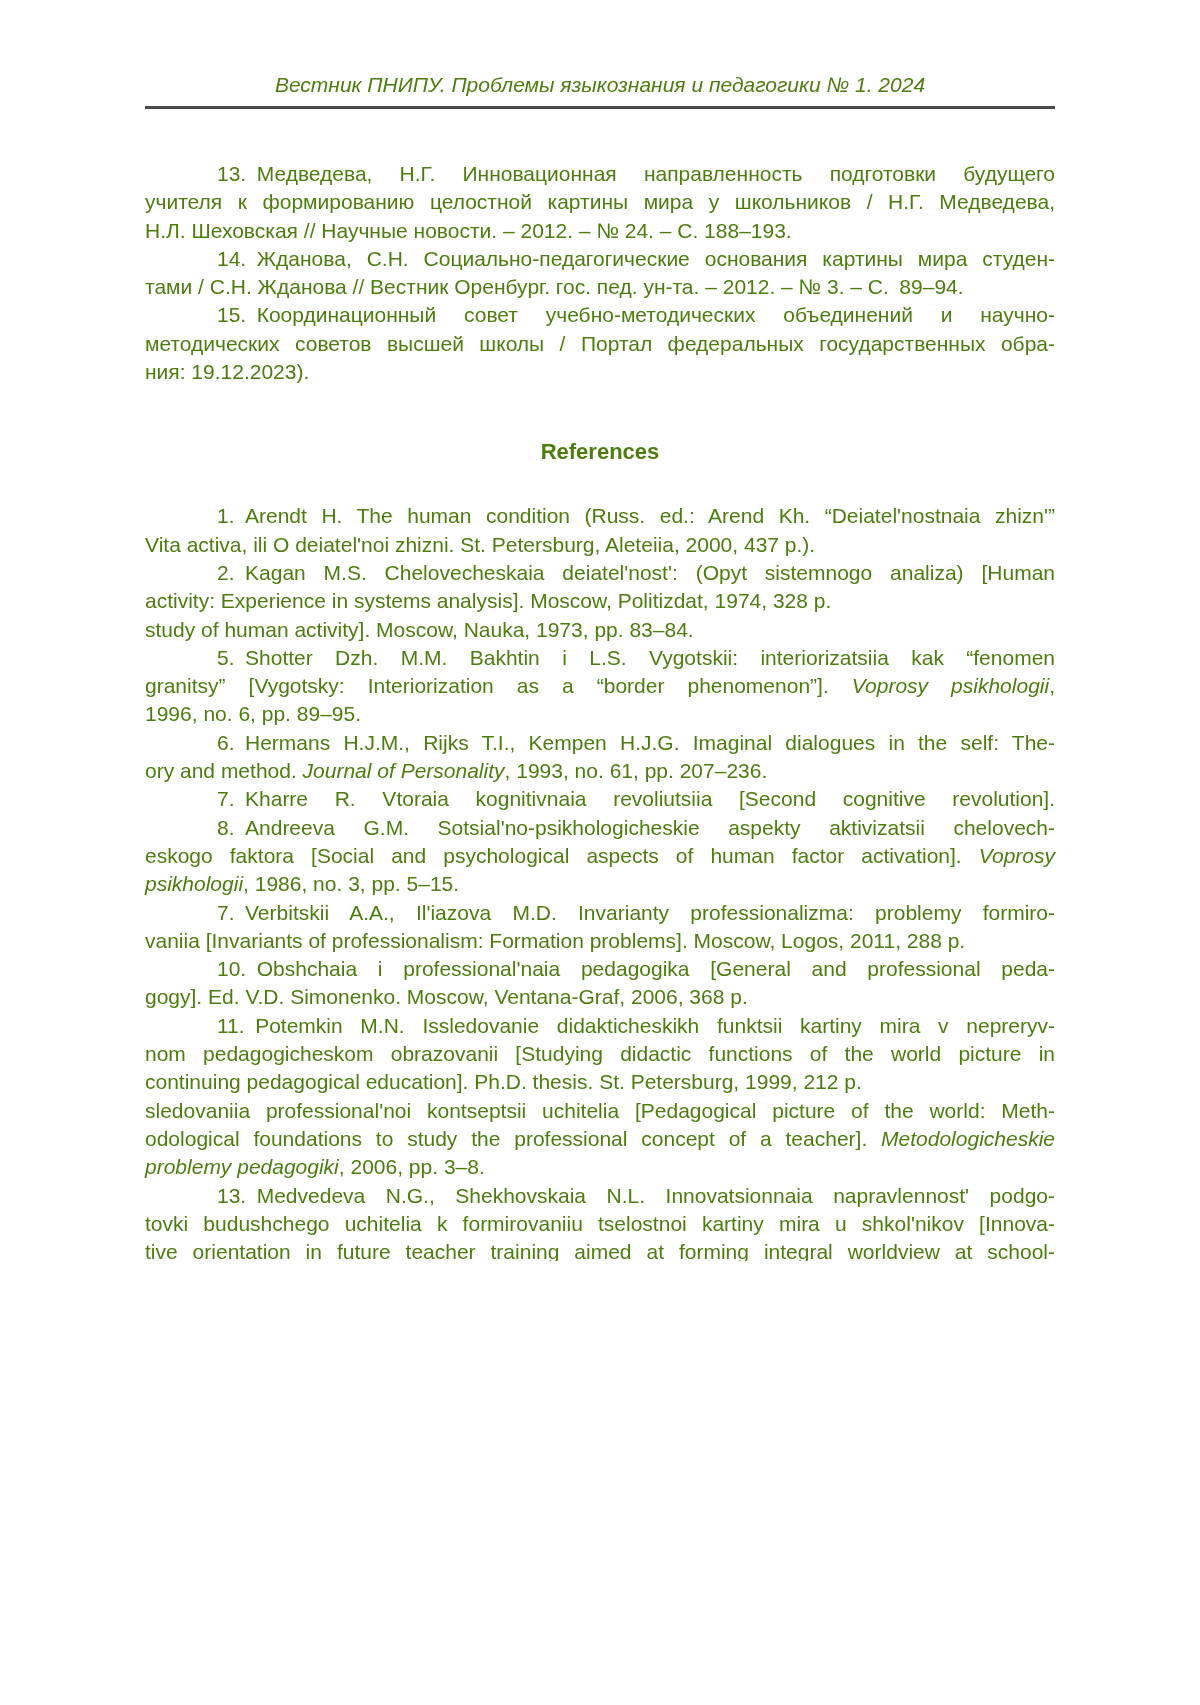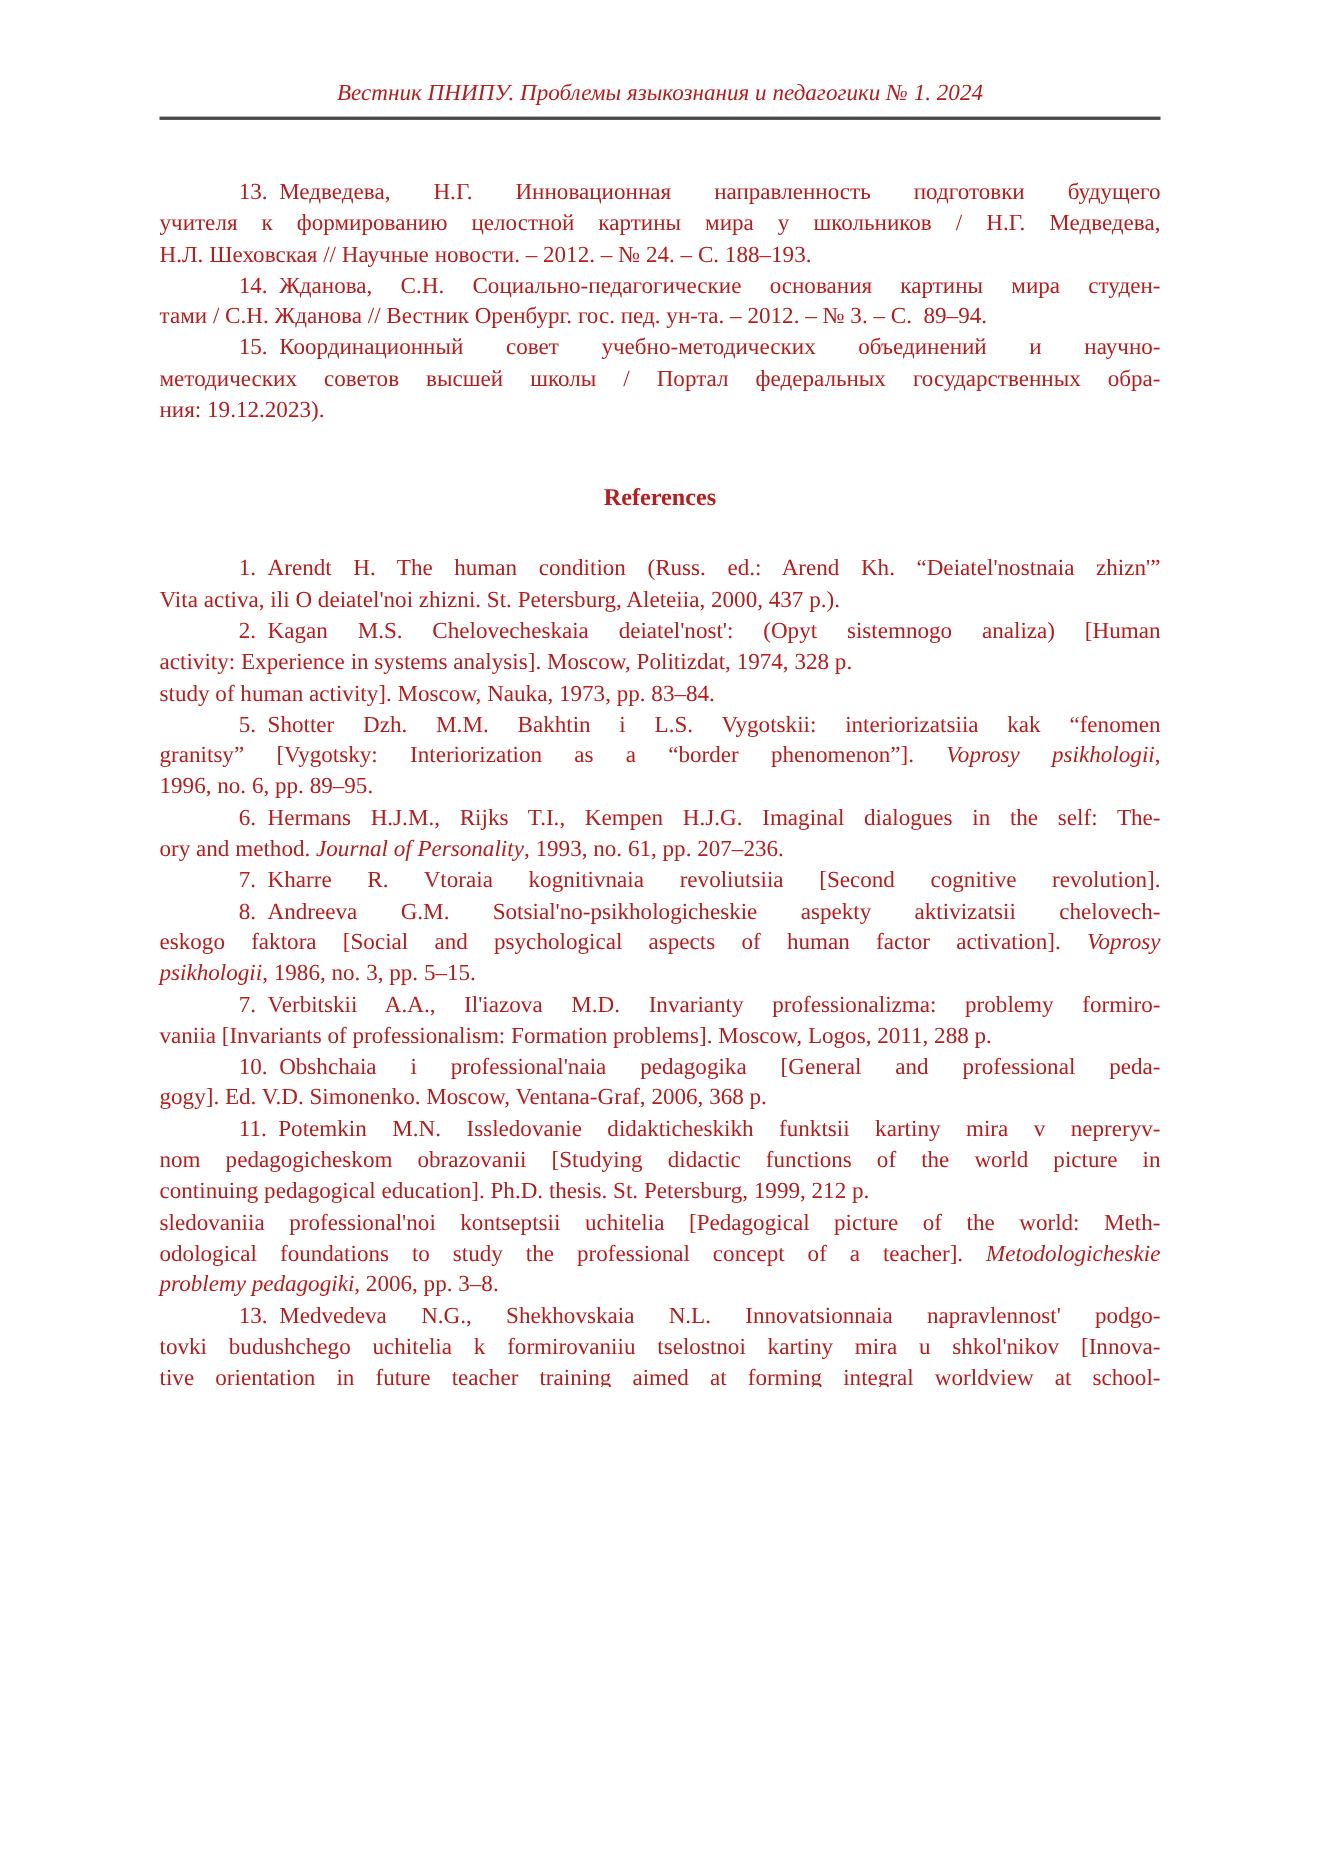--- a/index.html
+++ b/index.html
@@ -1,22 +1,22 @@
 <!DOCTYPE html>
 <html><head>
 <meta charset="utf-8">
 <style>
   html, body { margin: 0; padding: 0; background: #ffffff; }
   .page {
     position: relative;
     width: 1200px;
     height: 1261px;
     background: #ffffff;
-    color: #b91c1c;
-    font-family: Liberation Serif, serif;
+    color: #4d7c0f;
+    font-family: Liberation Sans, sans-serif;
     overflow: hidden;
   }
   .content {
     position: absolute;
     left: 145px;
     top: 0;
     width: 910px;
   }
   .page-header {
     margin-top: 72px;

